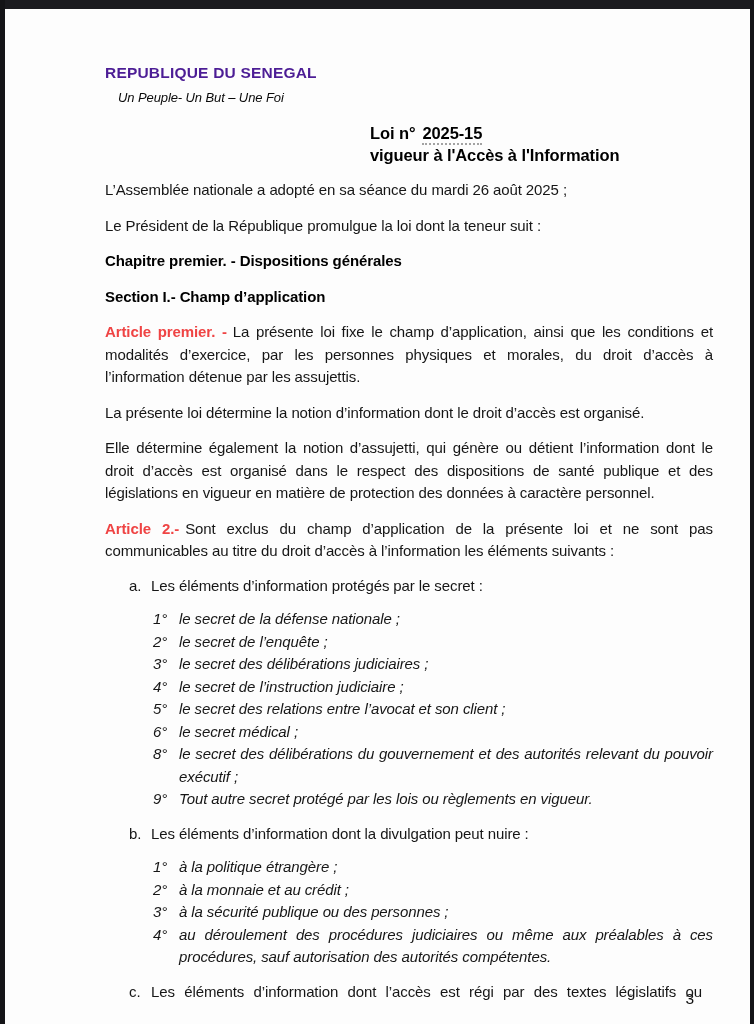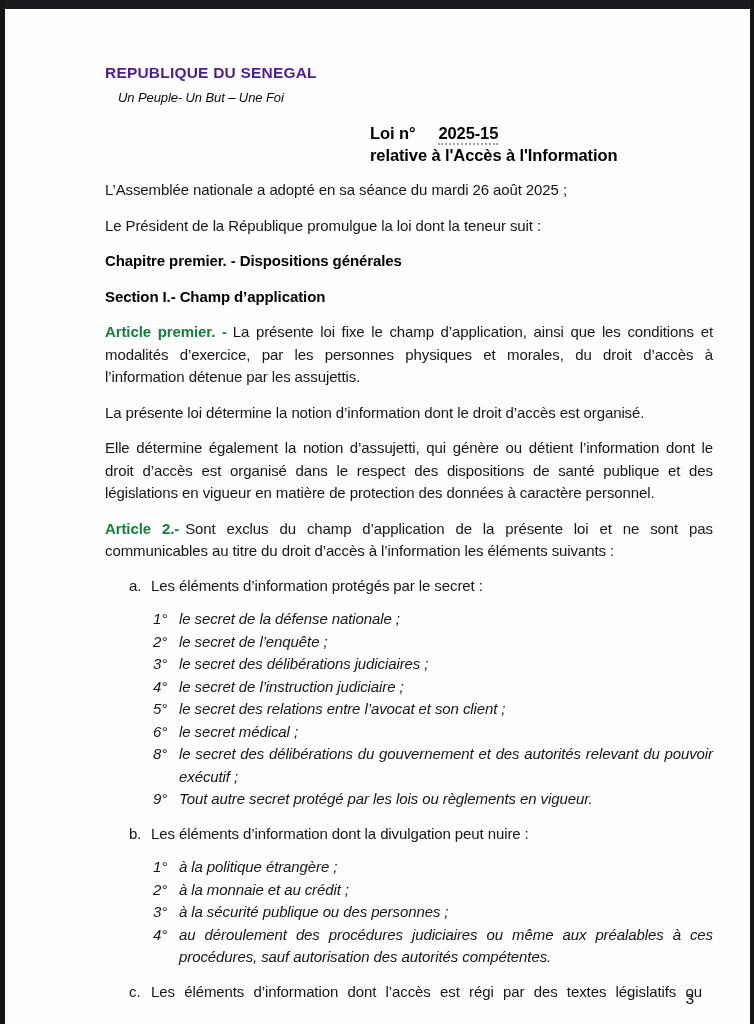--- a/index.html
+++ b/index.html
@@ -44,42 +44,42 @@
 
   .law-title {
     margin-top: 13px;
     margin-left: 265px;
     font-weight: bold;
     font-size: 16.5px;
     line-height: 22px;
     color: #000;
   }
   .law-number {
-    margin-left: 23px;
+    margin-left: 7px;
     border-bottom: 2px dotted rgba(90,90,90,0.55);
     padding-bottom: 1px;
   }
 
   .para {
     margin: 13px 0 0 0;
     text-align: justify;
     text-align-last: left;
   }
   .para.single { white-space: nowrap; text-align: left; }
 
   .heading {
     margin: 13px 0 0 0;
     font-weight: bold;
     color: #000;
     white-space: nowrap;
   }
 
   .article-label {
     font-weight: bold;
-    color: #15803d;
+    color: #ef4444;
     padding-right: 6px;
   }
 
   .exclusion {
     margin-top: 12px;
     margin-left: 35px; 
   }
   .exclusion-intro {
     text-indent: -22px;
     text-align: justify;
@@ -132,21 +132,21 @@
 <div class="edge-left"></div>
 <div class="edge-right"></div>
 
 <div class="content">
 
   <div class="republic">REPUBLIQUE DU SENEGAL</div>
   <div class="motto">Un Peuple- Un But – Une Foi</div>
 
   <div class="law-title">
     <div><span>Loi n°</span><span class="law-number">2025-15</span></div>
-    <div>relative à l'Accès à l'Information</div>
+    <div>vigueur à l'Accès à l'Information</div>
   </div>
 
   <p class="para single">L’Assemblée nationale a adopté en sa séance du mardi 26 août 2025 ;</p>
   <p class="para single">Le Président de la République promulgue la loi dont la teneur suit :</p>
 
   <p class="heading">Chapitre premier. - Dispositions générales</p>
   <p class="heading">Section I.- Champ d’application</p>
 
   <p class="para"><span class="article-label">Article premier. -</span><span>La présente loi fixe le champ d’application, ainsi que les conditions et modalités d’exercice, par les personnes physiques et morales, du droit d’accès à l’information détenue par les assujettis.</span></p>
 

